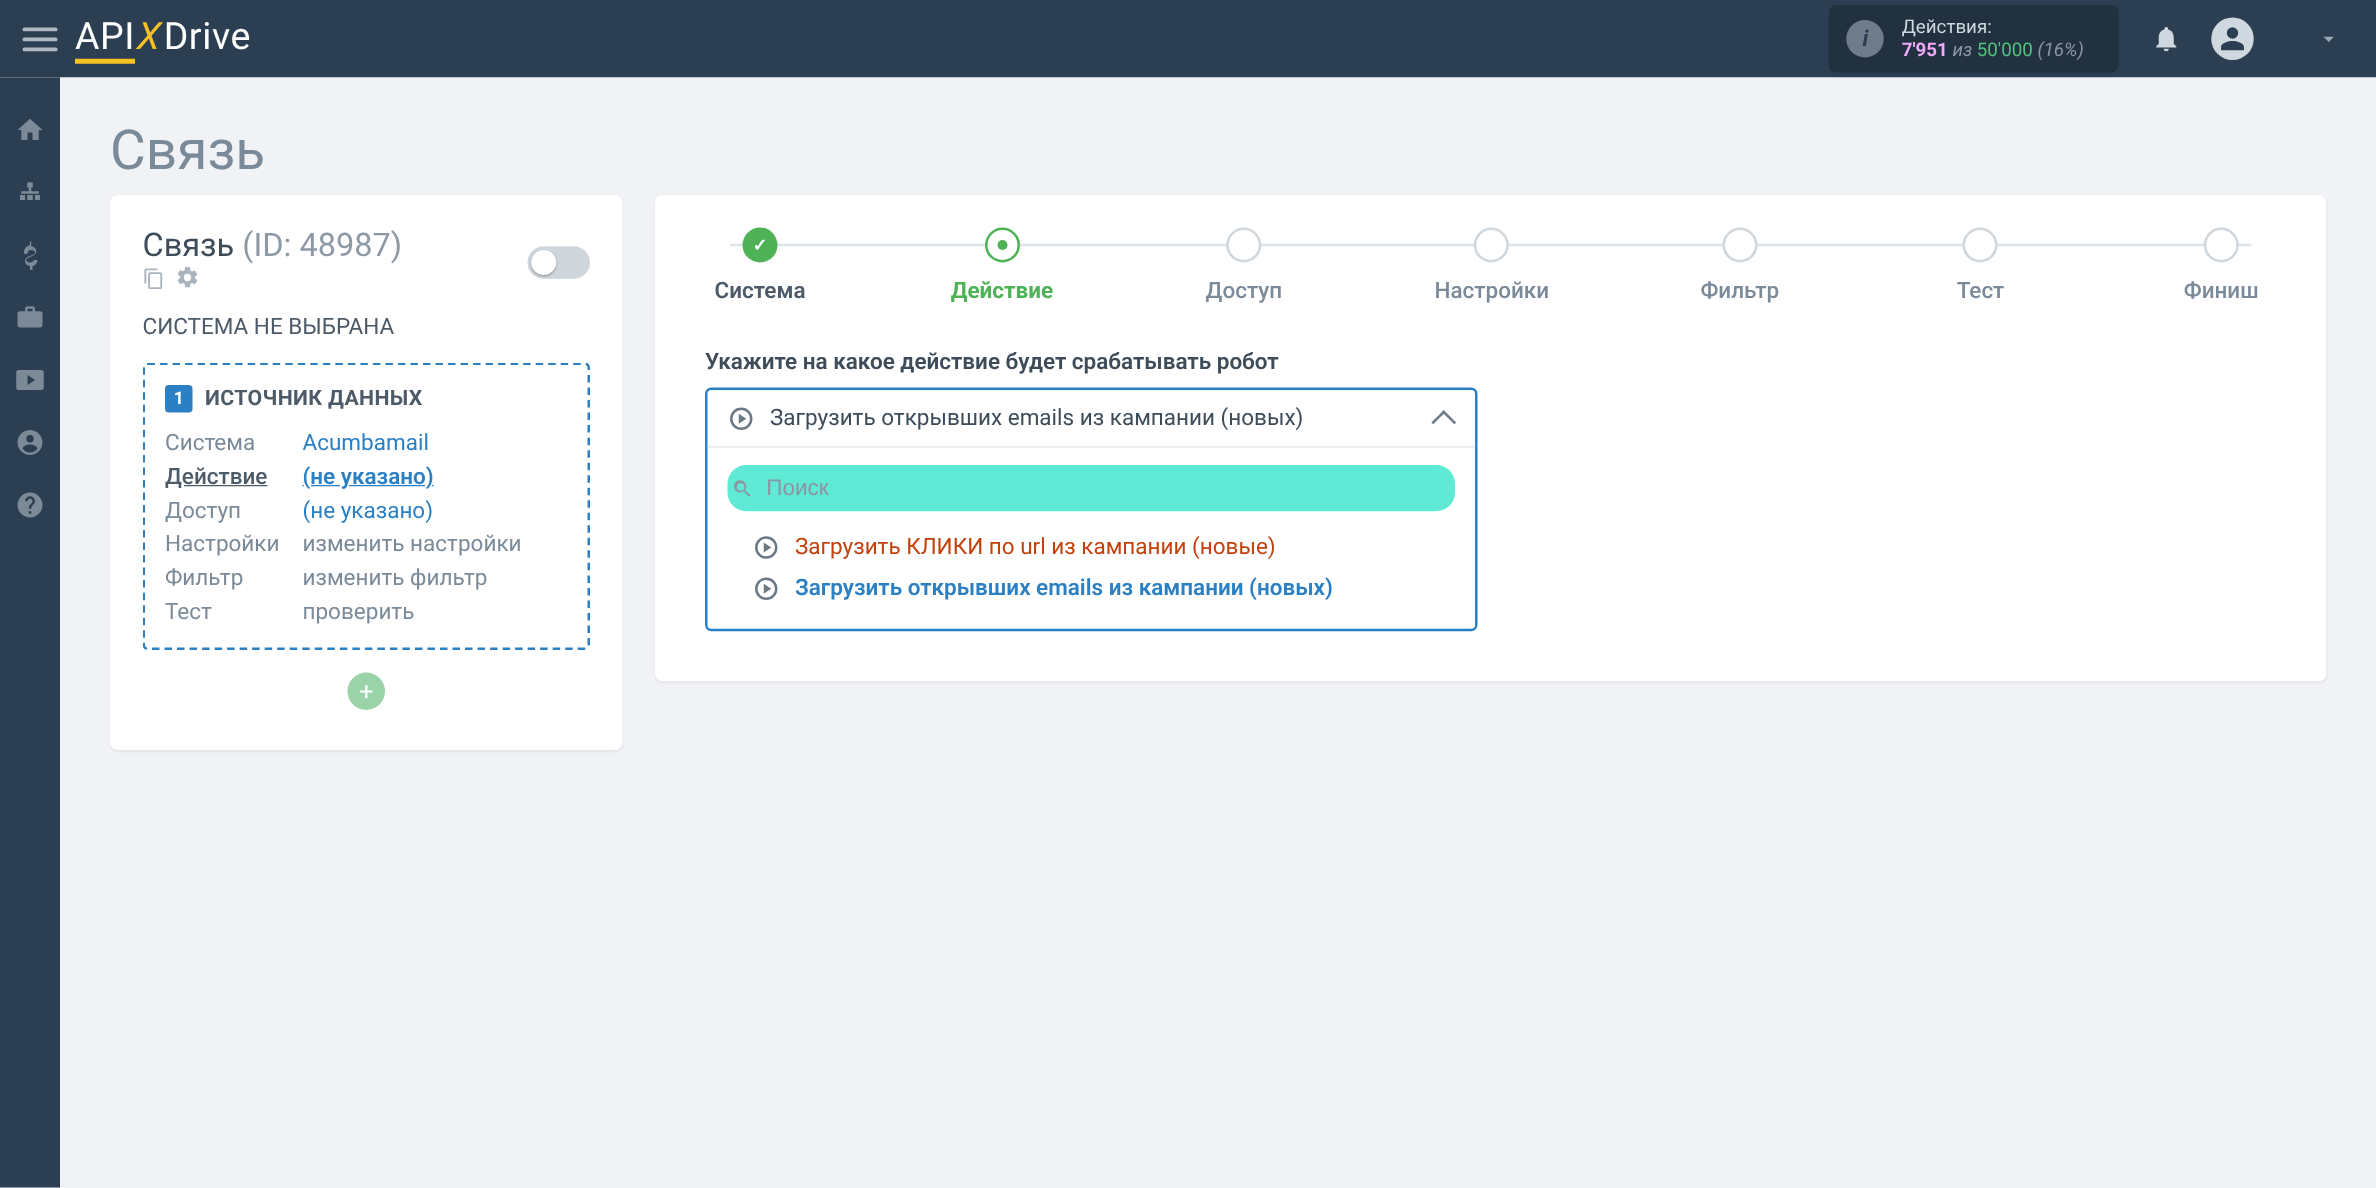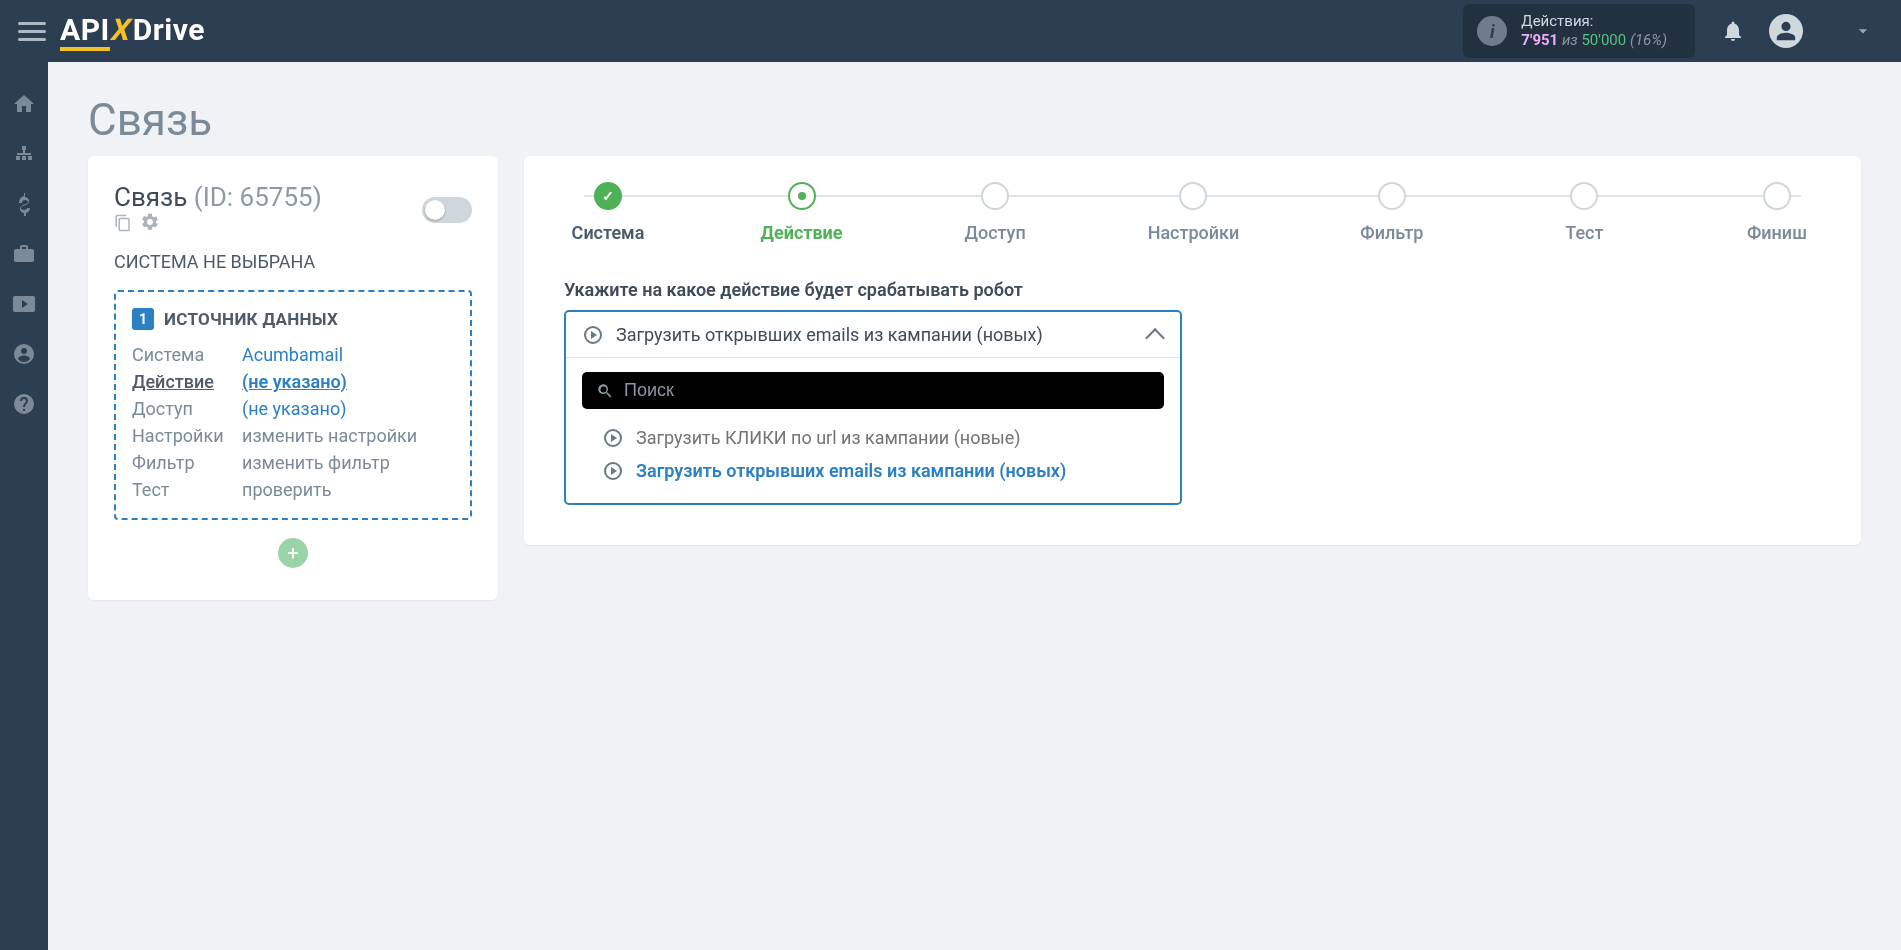--- a/index.html
+++ b/index.html
@@ -15,21 +15,21 @@
   .topbar {
     height: 62px;
     background: #2c3f52;
     display: flex;
     align-items: center;
     padding: 0 18px;
     color: #fff;
   }
   .hamburger { width: 28px; cursor: pointer; margin-right: 14px; }
   .hamburger div { height: 3px; background: #b0b9c2; margin: 5px 0; border-radius: 2px; }
-  .logo { display: flex; align-items: baseline; font-weight: 700; font-size: 30px; letter-spacing: 0.5px; }
+  .logo { display: flex; align-items: baseline; font-weight: 400; font-size: 30px; letter-spacing: 0.5px; }
   .logo .api { color: #fff; }
   .logo .x { color: #f6c125; font-style: italic; margin: 0 2px; transform: skewX(-5deg); display:inline-block;}
   .logo .drive { color: #fff; }
   .logo .underline { border-bottom: 4px solid #f6c125; padding-bottom: 0px; }
   .topbar-spacer { flex: 1; }
   .actions-box {
     background: rgba(0,0,0,0.22);
     border-radius: 6px;
     padding: 8px 28px 8px 14px;
     display: flex;
@@ -147,29 +147,29 @@
   .dd-selected {
     padding: 12px 18px; display:flex; align-items:center; gap:14px; border-bottom:1px solid #dde3e9;
     cursor:pointer;
   }
   .play-ico { width:18px;height:18px;border:2px solid #6b7885;border-radius:50%;display:flex;align-items:center;justify-content:center;}
   .play-ico::after{content:"";border-left:6px solid #6b7885;border-top:4px solid transparent;border-bottom:4px solid transparent;margin-left:2px;}
   .dd-selected .txt { flex:1; font-size:18px; color:#3e4c5a;}
   .chev-up { width:14px;height:14px;border-left:2px solid #6b7885;border-top:2px solid #6b7885; transform:rotate(45deg); margin-top:6px;}
   .dd-body { padding: 14px 16px 16px 16px;}
   .search {
-    background:#000000; border-radius:5px; padding:8px 14px; display:flex; align-items:center; gap:10px;
+    background:#5eead4; border-radius:15px; padding:8px 3px; display:flex; align-items:center; gap:10px;
     margin-bottom: 12px;
   }
   .search svg { fill:#8a96a2;}
   .search input {
     border:none; background:transparent; outline:none; font-size:18px; color:#4d5b69; flex:1;
   }
   .search input::placeholder{color:#8a96a2;}
-  .opt { padding: 6px 4px 6px 22px; display:flex; align-items:center; gap:14px; font-size:18px; color:#737373; cursor:pointer;}
+  .opt { padding: 6px 4px 6px 22px; display:flex; align-items:center; gap:14px; font-size:18px; color:#c2410c; cursor:pointer;}
   .opt.none { color:#8a96a2; padding-left:36px;}
   .opt.selected { color:#2b7fc3; font-weight:600;}
 </style>
 </head>
 <body>
 
 <div class="topbar">
   <div class="hamburger">
     <div></div>
       <div></div>
@@ -257,21 +257,21 @@
 </div>
 
 <div class="main">
   <div class="page-title">Связь</div>
 
   <div class="columns">
 
     <div class="card leftcard">
       <div class="lc-head">
         <div class="lc-title">
-          <span>Связь </span><span class="muted">(ID: 65755)</span>
+          <span>Связь </span><span class="muted">(ID: 48987)</span>
           <span class="lc-icons">
             <span><svg width="18" height="18" viewBox="0 0 24 24">
                   <path fill="#aab4be" d="M16 1H4a2 2 0 0 0-2 2v14h2V3h12V1zm3 4H8a2 2 0 0 0-2 2v14a2 2 0 0 0 2 2h11a2 2 0 0 0 2-2V7a2 2 0 0 0-2-2zm0 16H8V7h11v14z"></path>
                 </svg></span>
             <span><svg width="20" height="20" viewBox="0 0 24 24">
                   <path fill="#aab4be" d="M19.14 12.94a7.14 7.14 0 0 0 .05-.94 7.14 7.14 0 0 0-.05-.94l2.03-1.58a.5.5 0 0 0 .12-.64l-1.92-3.32a.5.5 0 0 0-.6-.22l-2.39.96a7.03 7.03 0 0 0-1.62-.94l-.36-2.54A.5.5 0 0 0 13.9 2h-3.8a.5.5 0 0 0-.5.42l-.36 2.54a7.03 7.03 0 0 0-1.62.94l-2.39-.96a.5.5 0 0 0-.6.22L2.71 8.48a.5.5 0 0 0 .12.64l2.03 1.58a7.14 7.14 0 0 0-.05.94 7.14 7.14 0 0 0 .05.94l-2.03 1.58a.5.5 0 0 0-.12.64l1.92 3.32a.5.5 0 0 0 .6.22l2.39-.96a7.03 7.03 0 0 0 1.62.94l.36 2.54a.5.5 0 0 0 .5.42h3.8a.5.5 0 0 0 .5-.42l.36-2.54a7.03 7.03 0 0 0 1.62-.94l2.39.96a.5.5 0 0 0 .6-.22l1.92-3.32a.5.5 0 0 0-.12-.64zM12 15.5A3.5 3.5 0 1 1 15.5 12 3.5 3.5 0 0 1 12 15.5z"></path>
                 </svg></span>
           </span>
         </div>
         <div class="toggle"></div>

